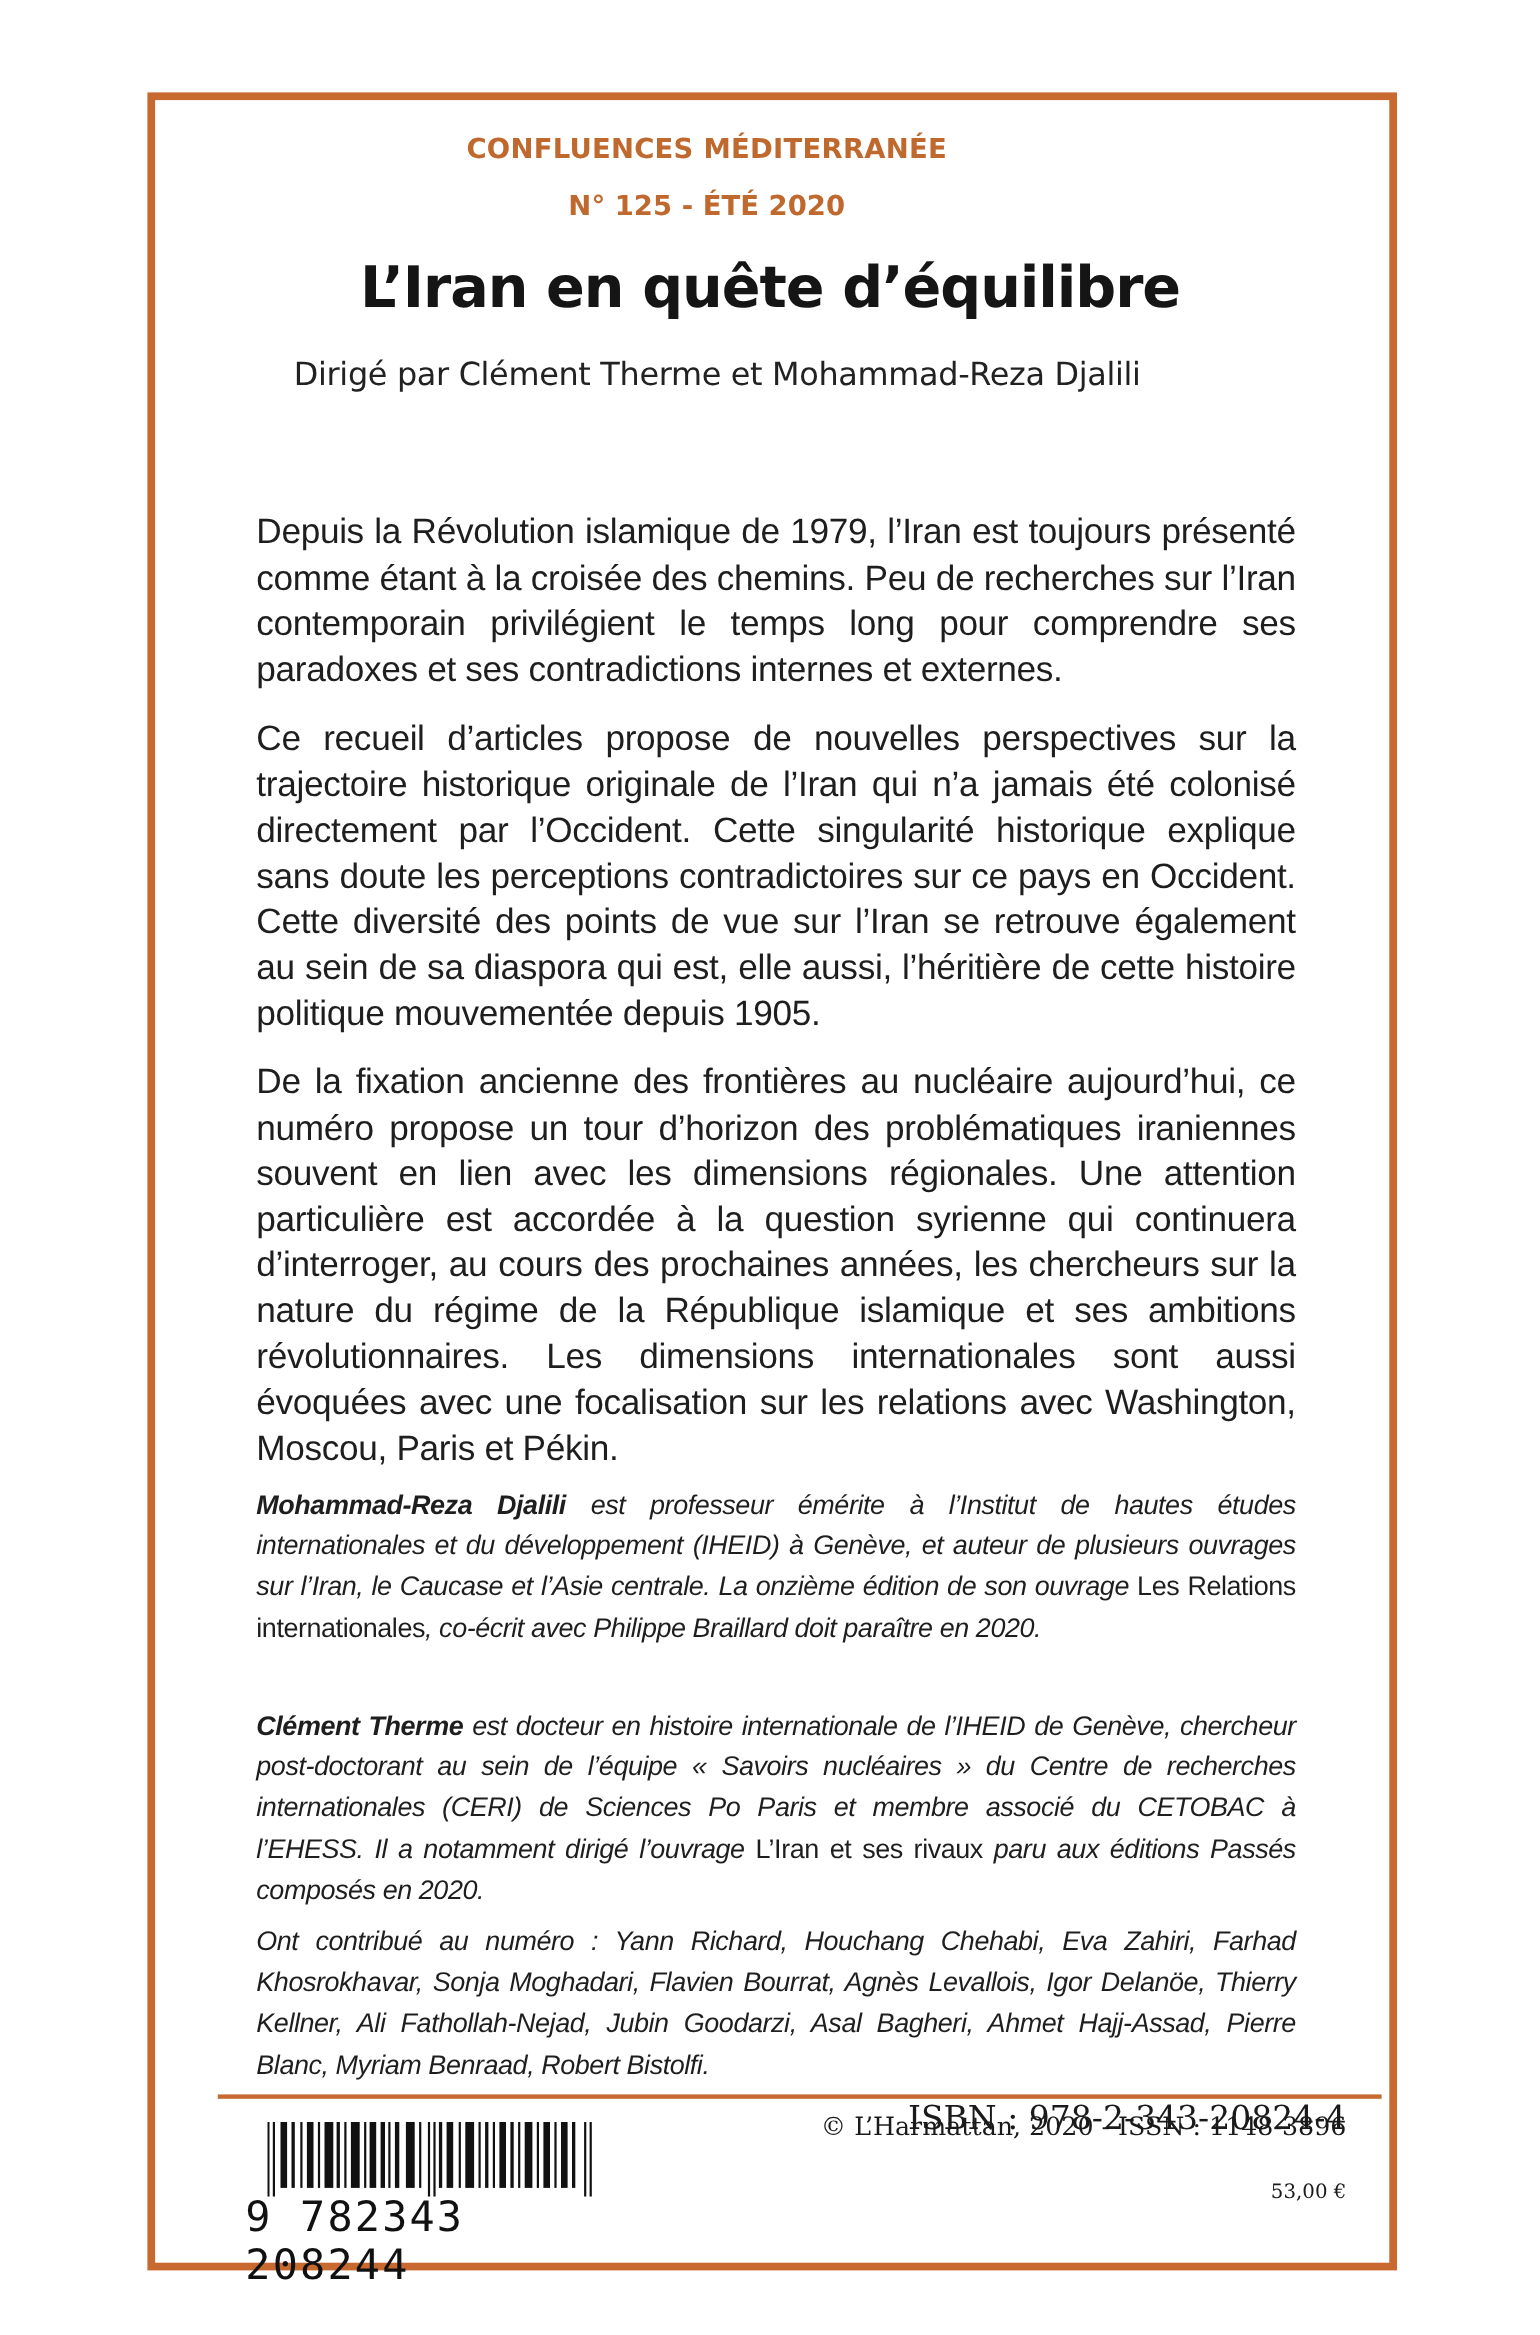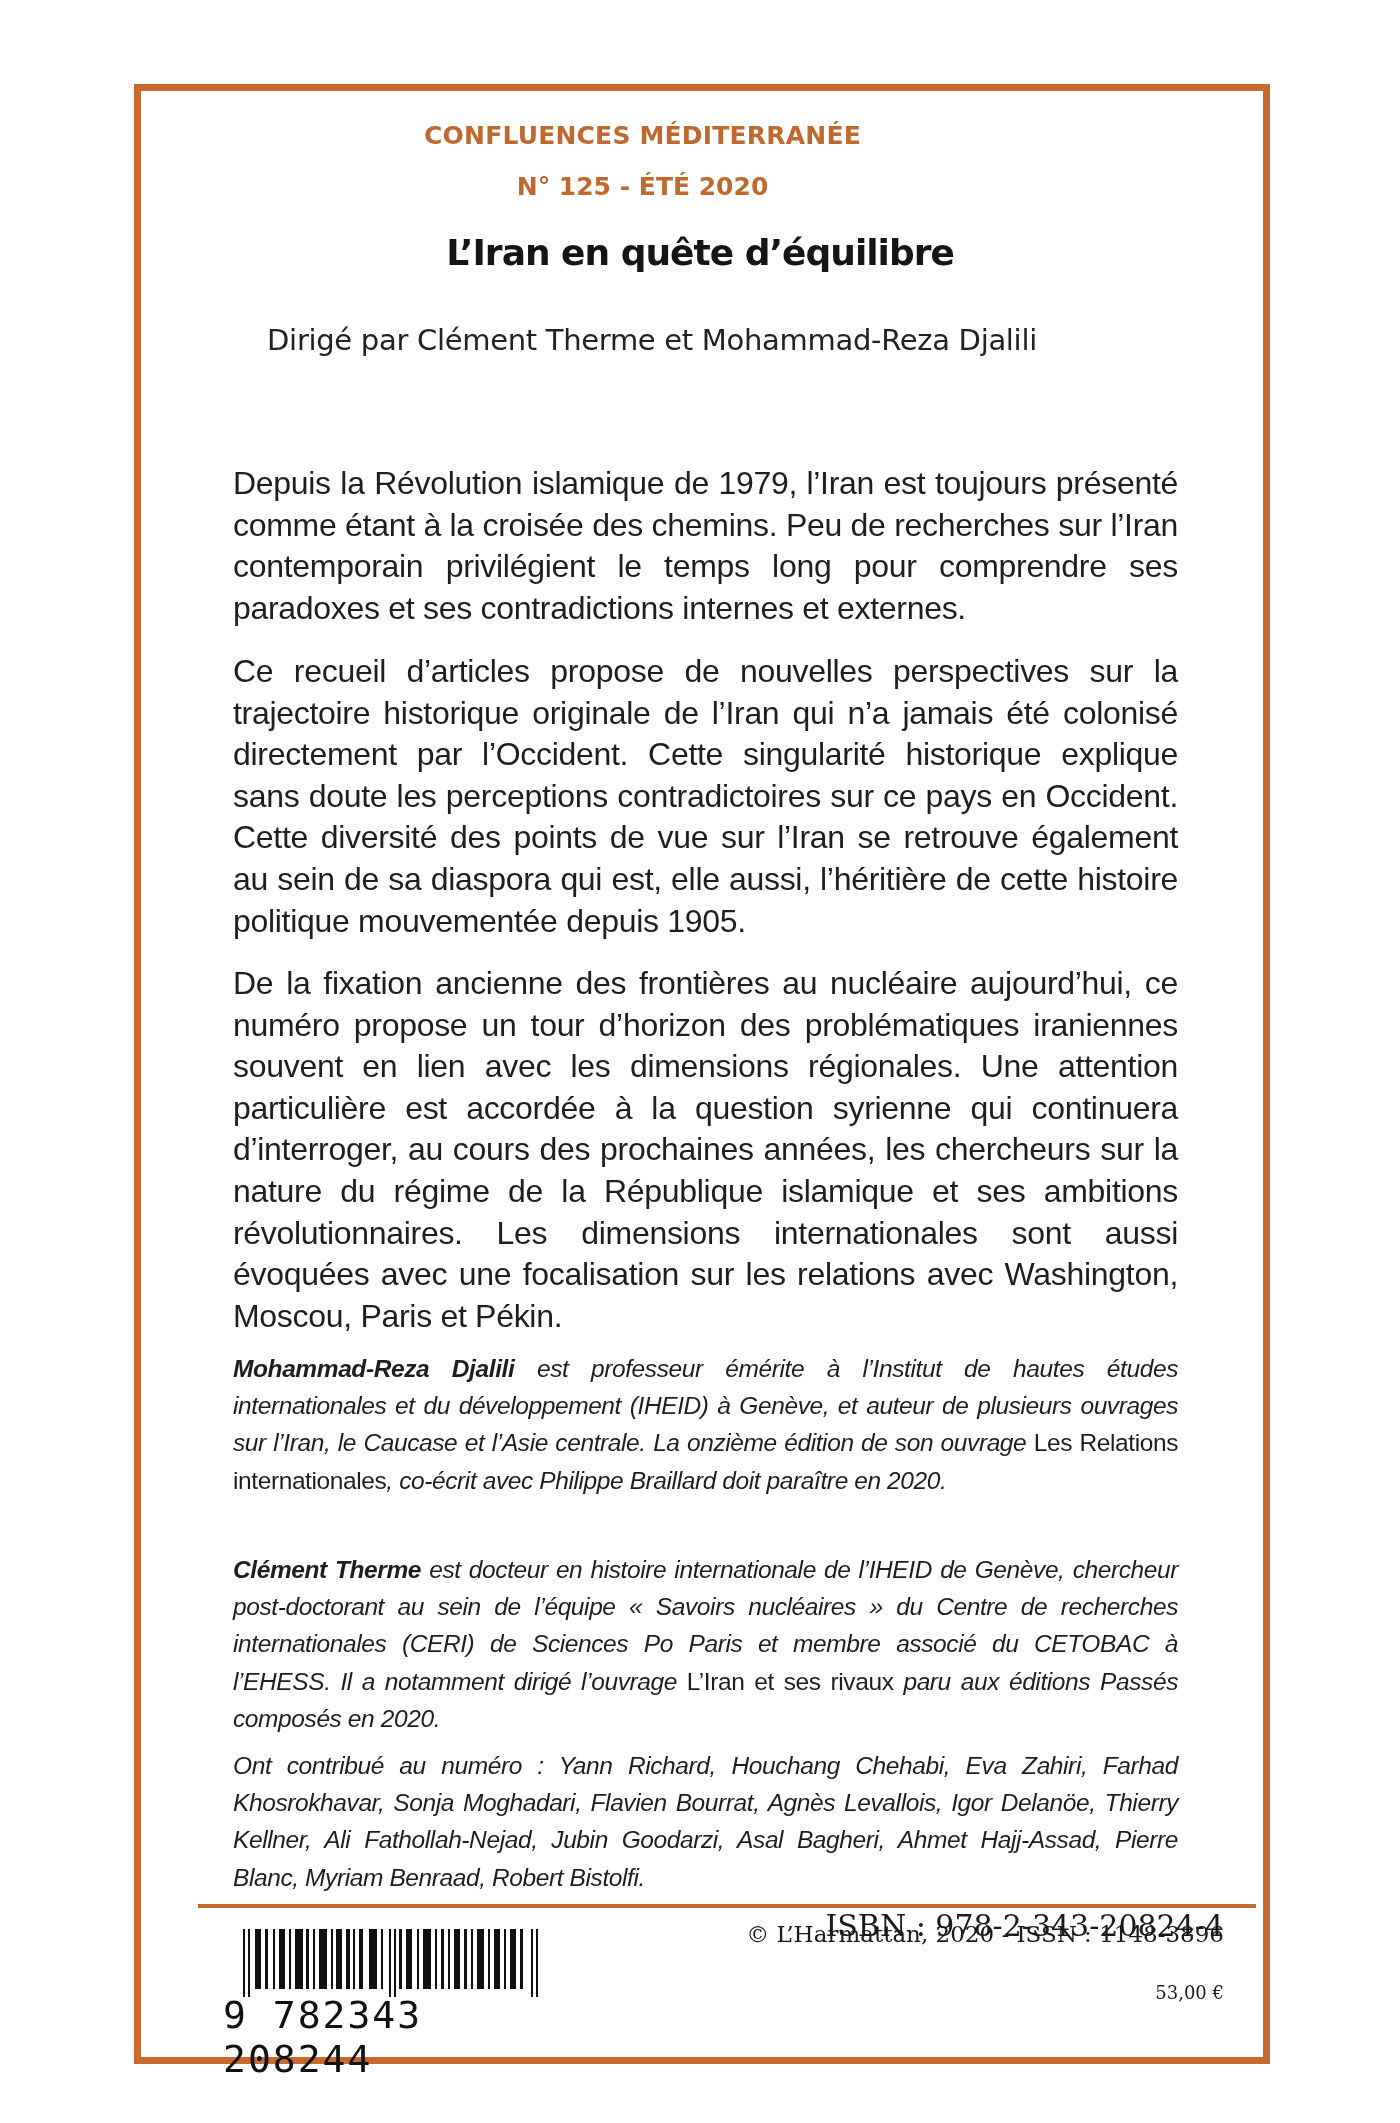--- a/index.html
+++ b/index.html
@@ -9,21 +9,21 @@
     border:7px solid #c8692f; box-sizing:content-box;
   }
   .hdr {
     position:absolute; left:0; width:1285px; text-align:center;
     font-family:"DejaVu Sans", sans-serif; color:#c0692e; font-weight:bold;
   }
   .series { top:121px; font-size:25px; letter-spacing:0.2px; }
   .issue { top:172px; font-size:25px; }
   .title {
     position:absolute; left:0; width:1400px; top:232px; text-align:center;
-    font-family:"DejaVu Sans", sans-serif; font-weight:bold; font-size:36px;
+    font-family:"DejaVu Sans", sans-serif; font-weight:bold; font-size:52px;
     color:#151515; letter-spacing:-1px;
   }
   .subtitle {
     position:absolute; left:0; width:1304px; top:323px; text-align:center;
     font-family:"DejaVu Sans", sans-serif; font-size:29px; color:#222; letter-spacing:-0.3px;
   }
   .body {
     position:absolute; left:233px; width:945px;
     font-family:"Liberation Sans", sans-serif; font-size:32px; line-height:41.6px;
     color:#1e1e1e; text-align:justify; letter-spacing:-0.3px;

